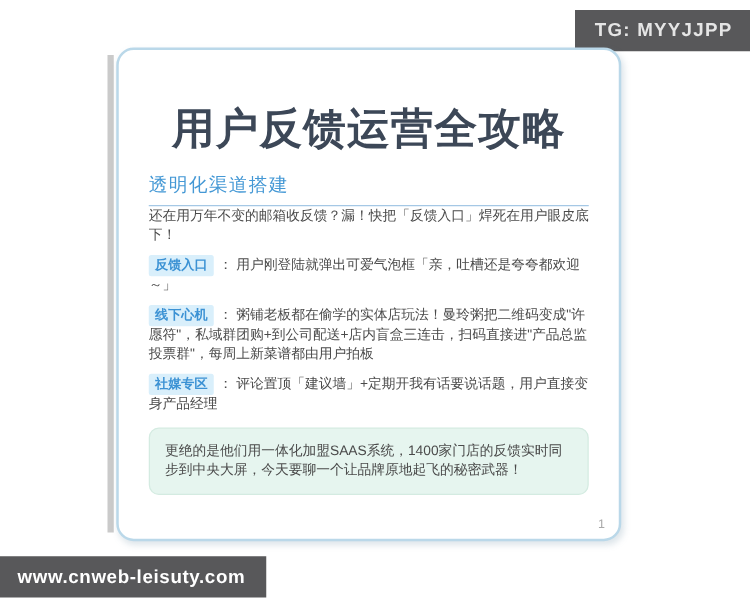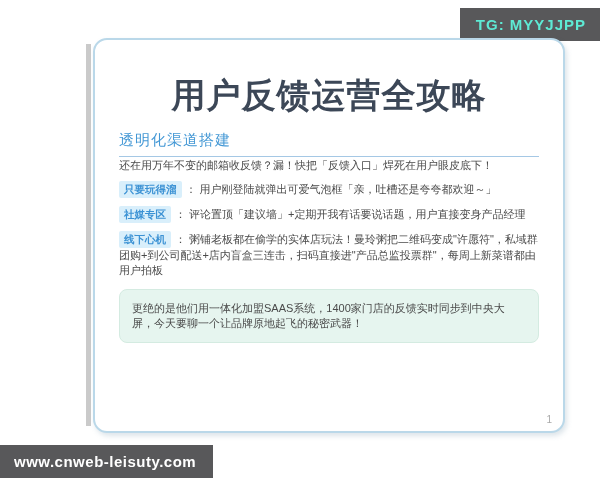--- a/index.html
+++ b/index.html
@@ -4,42 +4,42 @@
 <style>
   * { margin: 0; padding: 0; box-sizing: border-box; }
   html, body { width: 600px; height: 480px; background: #ffffff; }
   body { font-family: "Liberation Sans", "DejaVu Sans", sans-serif; }
   .stage {
     position: relative; width: 600px; height: 480px;
     background: #ffffff; overflow: hidden;
   }
   .tg-badge {
     position: absolute; top: 8px; right: 0;
-    background: #58585a; color: #5eead4;
+    background: #58585a; color: #e5e5e5;
     font-size: 15px; font-weight: bold; letter-spacing: 1px;
     padding: 8px 14px 8px 16px;
   }
   .url-badge {
     position: absolute; bottom: 2px; left: 0;
     background: #58585a; color: #ffffff;
     font-size: 15px; font-weight: bold; letter-spacing: 0.5px;
     padding: 8px 17px 8px 14px;
   }
   .shadow-strip {
     position: absolute; left: 86px; top: 44px;
     width: 5px; height: 382px; background: #cacaca;
   }
   .card {
-    position: absolute; left: 93px; top: 38px; width: 472px;
+    position: absolute; left: 93px; top: 38px; width: 404px;
     min-height: 395px;
     background: #ffffff;
     border: 2px solid #bad8e9;
     border-radius: 14px;
     box-shadow: 2px 3px 5px rgba(120,150,170,0.25);
-    padding: 0 24px 24px 24px;
+    padding: 8px 24px 24px 24px;
   }
   .card-title {
     margin-top: 36px;
     text-align: center;
     font-size: 34px; font-weight: 900; letter-spacing: 1px;
     color: #3c4757;
     line-height: 1.15;
   }
   .intro {
     margin-top: 13px;
@@ -93,29 +93,29 @@
   <div class="card">
 
     <h1 class="card-title">用户反馈运营全攻略</h1>
 
 
     <h2 class="section-heading">透明化渠道搭建</h2>
 
     <p class="lead">还在用万年不变的邮箱收反馈？漏！快把「反馈入口」焊死在用户眼皮底下！</p>
 
     <p class="feature-item">
-      <span class="feature-label">只要玩得溜</span><span class="feature-sep">：</span><span>用户刚登陆就弹出可爱气泡框「亲，吐槽还是夸夸都欢迎～」</span>
+      <span class="feature-label">反馈入口</span><span class="feature-sep">：</span><span>用户刚登陆就弹出可爱气泡框「亲，吐槽还是夸夸都欢迎～」</span>
+    </p>
+
+    <p class="feature-item">
+      <span class="feature-label">线下心机</span><span class="feature-sep">：</span><span>粥铺老板都在偷学的实体店玩法！曼玲粥把二维码变成"许愿符"，私域群团购+到公司配送+店内盲盒三连击，扫码直接进"产品总监投票群"，每周上新菜谱都由用户拍板</span>
     </p>
 
     <p class="feature-item">
       <span class="feature-label">社媒专区</span><span class="feature-sep">：</span><span>评论置顶「建议墙」+定期开我有话要说话题，用户直接变身产品经理</span>
-    </p>
-
-    <p class="feature-item">
-      <span class="feature-label">线下心机</span><span class="feature-sep">：</span><span>粥铺老板都在偷学的实体店玩法！曼玲粥把二维码变成"许愿符"，私域群团购+到公司配送+店内盲盒三连击，扫码直接进"产品总监投票群"，每周上新菜谱都由用户拍板</span>
     </p>
 
     <div class="callout">更绝的是他们用一体化加盟SAAS系统，1400家门店的反馈实时同步到中央大屏，今天要聊一个让品牌原地起飞的秘密武器！</div>
 
     <div class="page-number">1</div>
   </div>
 
   <div class="url-badge">www.cnweb-leisuty.com</div>
 
 </div>

